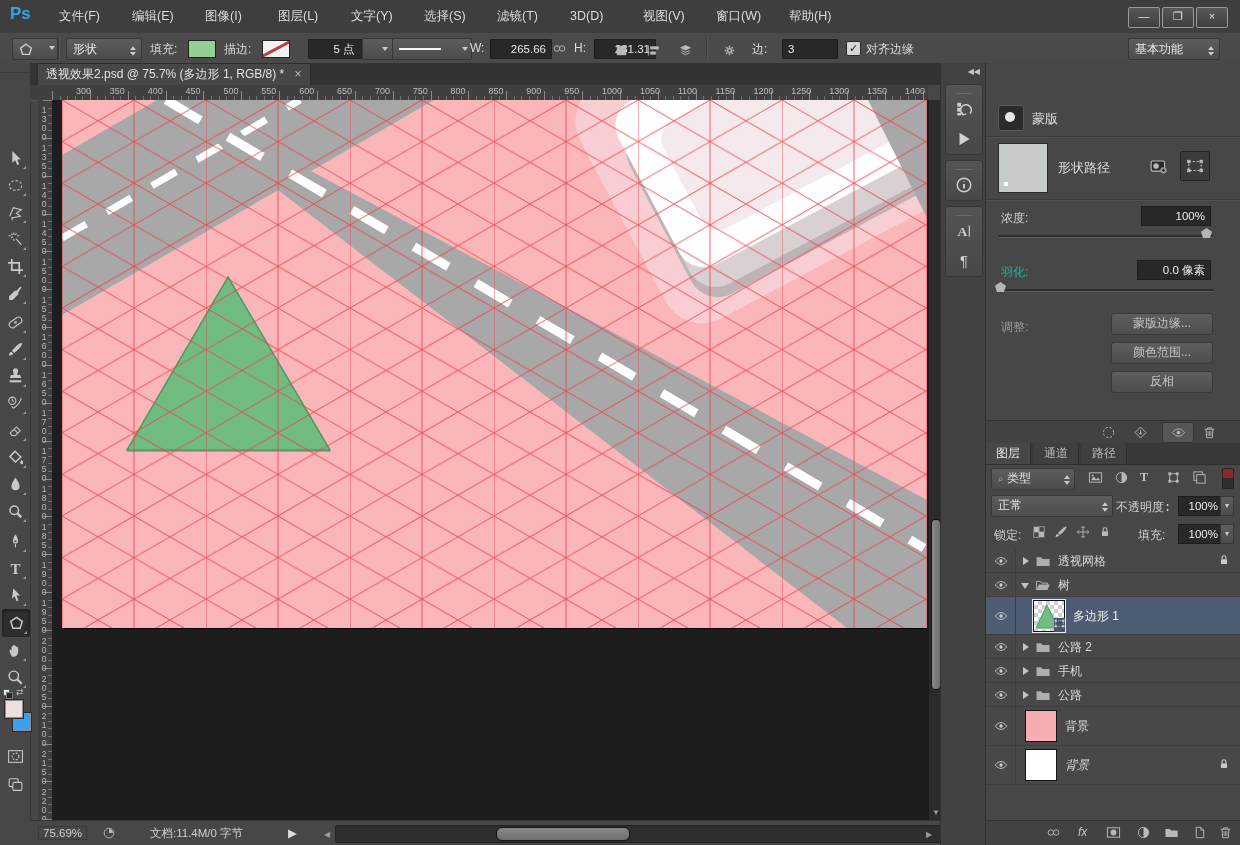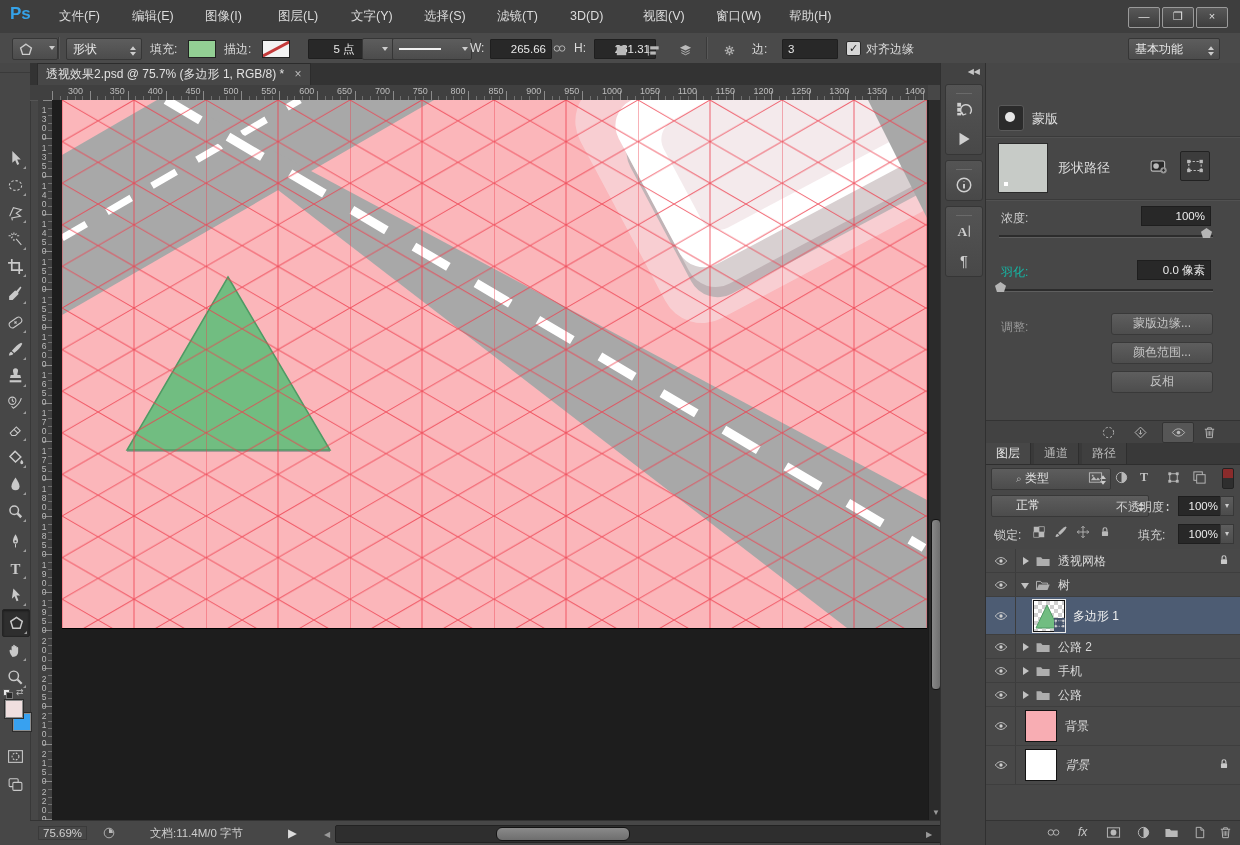--- a/index.html
+++ b/index.html
@@ -69,21 +69,21 @@
   .prop-btn{position:absolute;width:100px;height:20px;background:linear-gradient(#5e5e5e,#4d4d4d);border:1px solid #393939;
             border-radius:3px;color:#c4c4c4;font-size:12px;text-align:center;line-height:19px;}
   .val-box{position:absolute;height:18px;background:#282828;border:1px solid #1e1e1e;color:#ececec;font-size:11.5px;
            line-height:18px;padding:0 5px;text-align:right;}
   .slider-track{position:absolute;height:2px;background:#2c2c2c;border-bottom:1px solid #5e5e5e;}
   .slider-thumb{position:absolute;width:11px;height:10px;background:#b5b5b5;
            clip-path:polygon(50% 0,100% 38%,82% 100%,18% 100%,0 38%);}
   .icon-btn{display:flex;align-items:center;justify-content:center;color:#b9b9b9;}
   
   .dropdown{position:absolute;height:20px;background:linear-gradient(#5d5d5d,#4c4c4c);border:1px solid #383838;border-radius:2px;
-            color:#e6e6e6;font-size:12px;line-height:19px;padding:0 24px;}
+            color:#e6e6e6;font-size:12px;line-height:19px;padding:0 6px;}
   .layer-row{position:absolute;left:0;width:255px;background:#484848;border-bottom:1px solid #3e3e3e;}
   .layer-row.selected{background:#4d5c73;}
   .eye-cell{position:absolute;left:0;top:0;width:29px;height:100%;border-right:1px solid #3c3c3c;display:flex;align-items:center;justify-content:center;color:#cfcfcf;}
   .expander{position:absolute;width:0;height:0;}
   .lname{position:absolute;font-size:12px;color:#d8d8d8;line-height:14px;}
   .lock-badge{position:absolute;right:10px;color:#c9c9c9;}
   .thumb{position:absolute;width:30px;height:30px;border:1px solid #141414;}
   .checker{background:#fff;background-image:linear-gradient(45deg,#cfcfcf 25%,transparent 25%,transparent 75%,#cfcfcf 75%),
            linear-gradient(45deg,#cfcfcf 25%,transparent 25%,transparent 75%,#cfcfcf 75%);background-size:8px 8px;background-position:0 0,4px 4px;}
   #layers-bottom{position:absolute;left:0;top:757px;width:255px;height:25px;background:#424242;border-top:1px solid #333;}
@@ -324,21 +324,21 @@
     <div id="doc-tab">
       <span>透视效果2.psd @ 75.7% (多边形 1, RGB/8) *</span>
       <span style="color:#bbb;margin-left:7px;">×</span>
     </div>
   </div>
   <div id="ruler-corner"></div>
   <div id="ruler-h">
       <div class="minor"></div>
       <div class="major"></div>
       <div id="rh-labels">
-        <span class="rh-label" style="left: 16px; text-align: center;">300</span>
+        <span class="rh-label" style="left: 24px; text-align: center;">300</span>
         <span class="rh-label" style="left: 57.86px;">350</span>
         <span class="rh-label" style="left: 95.72px;">400</span>
         <span class="rh-label" style="left: 133.58px;">450</span>
         <span class="rh-label" style="left: 171.44px;">500</span>
         <span class="rh-label" style="left: 209.3px;">550</span>
         <span class="rh-label" style="left: 247.16px;">600</span>
         <span class="rh-label" style="left: 285.02px;">650</span>
         <span class="rh-label" style="left: 322.88px;">700</span>
         <span class="rh-label" style="left: 360.74px;">750</span>
         <span class="rh-label" style="left: 398.6px;">800</span>

